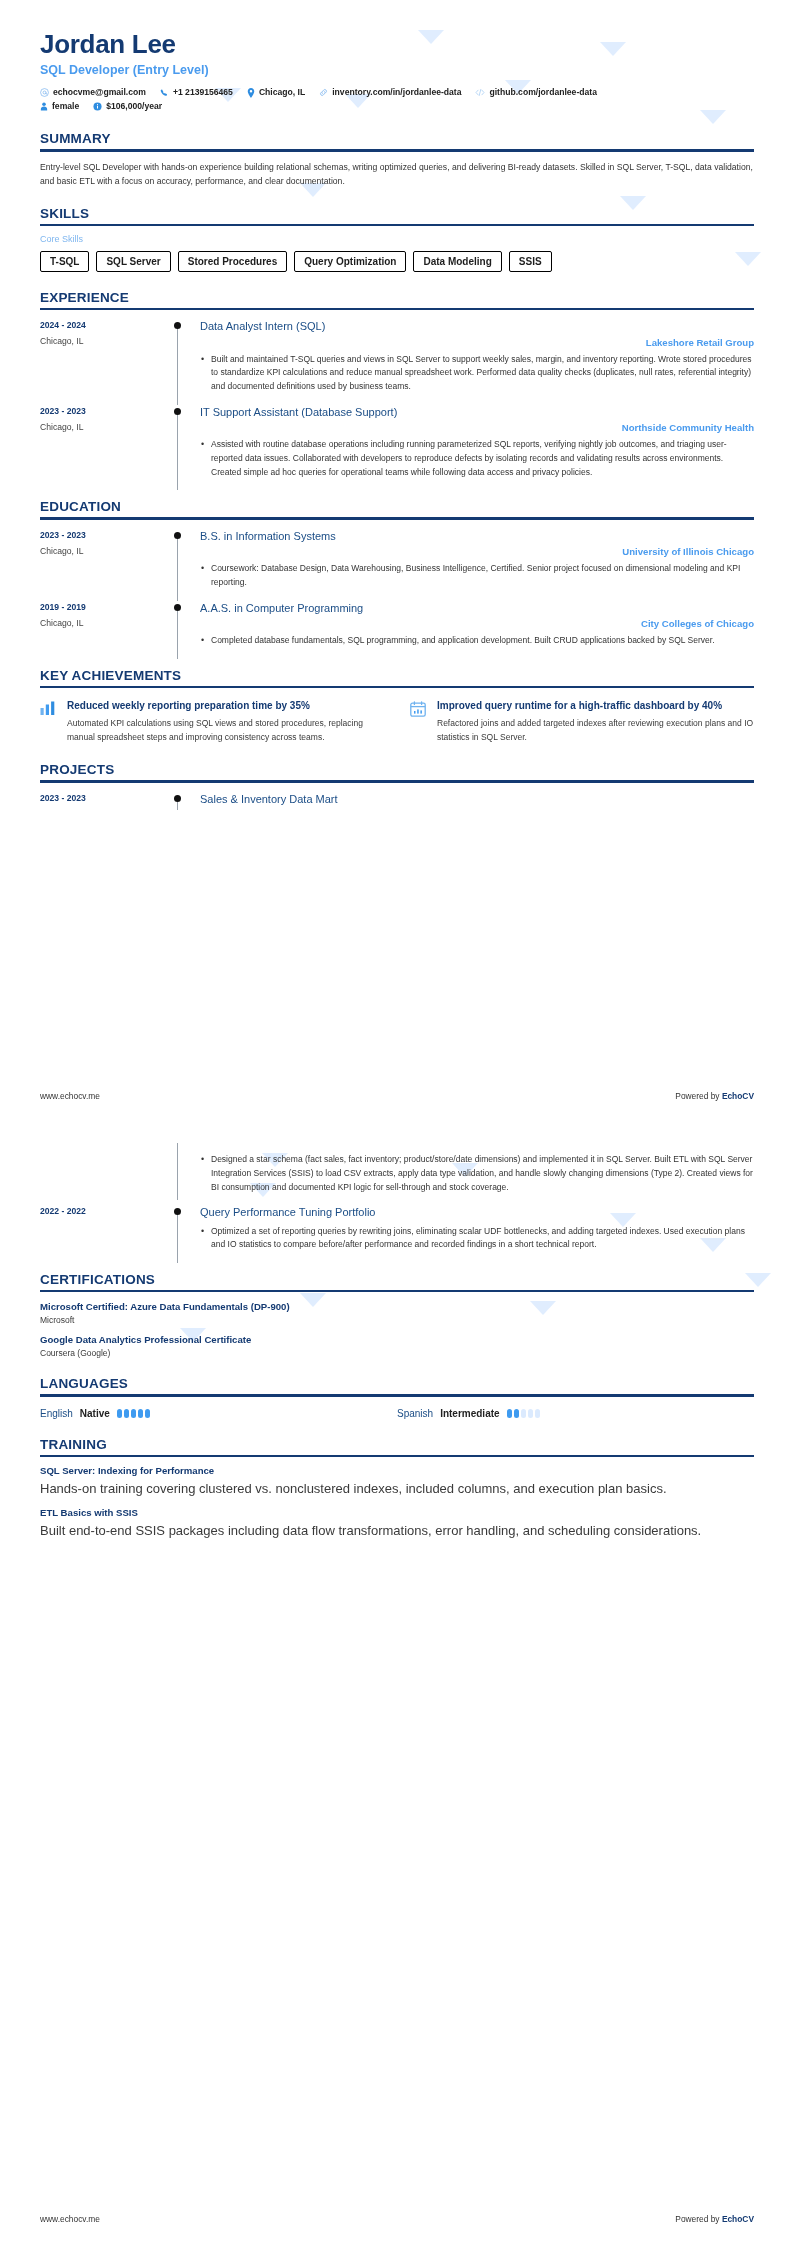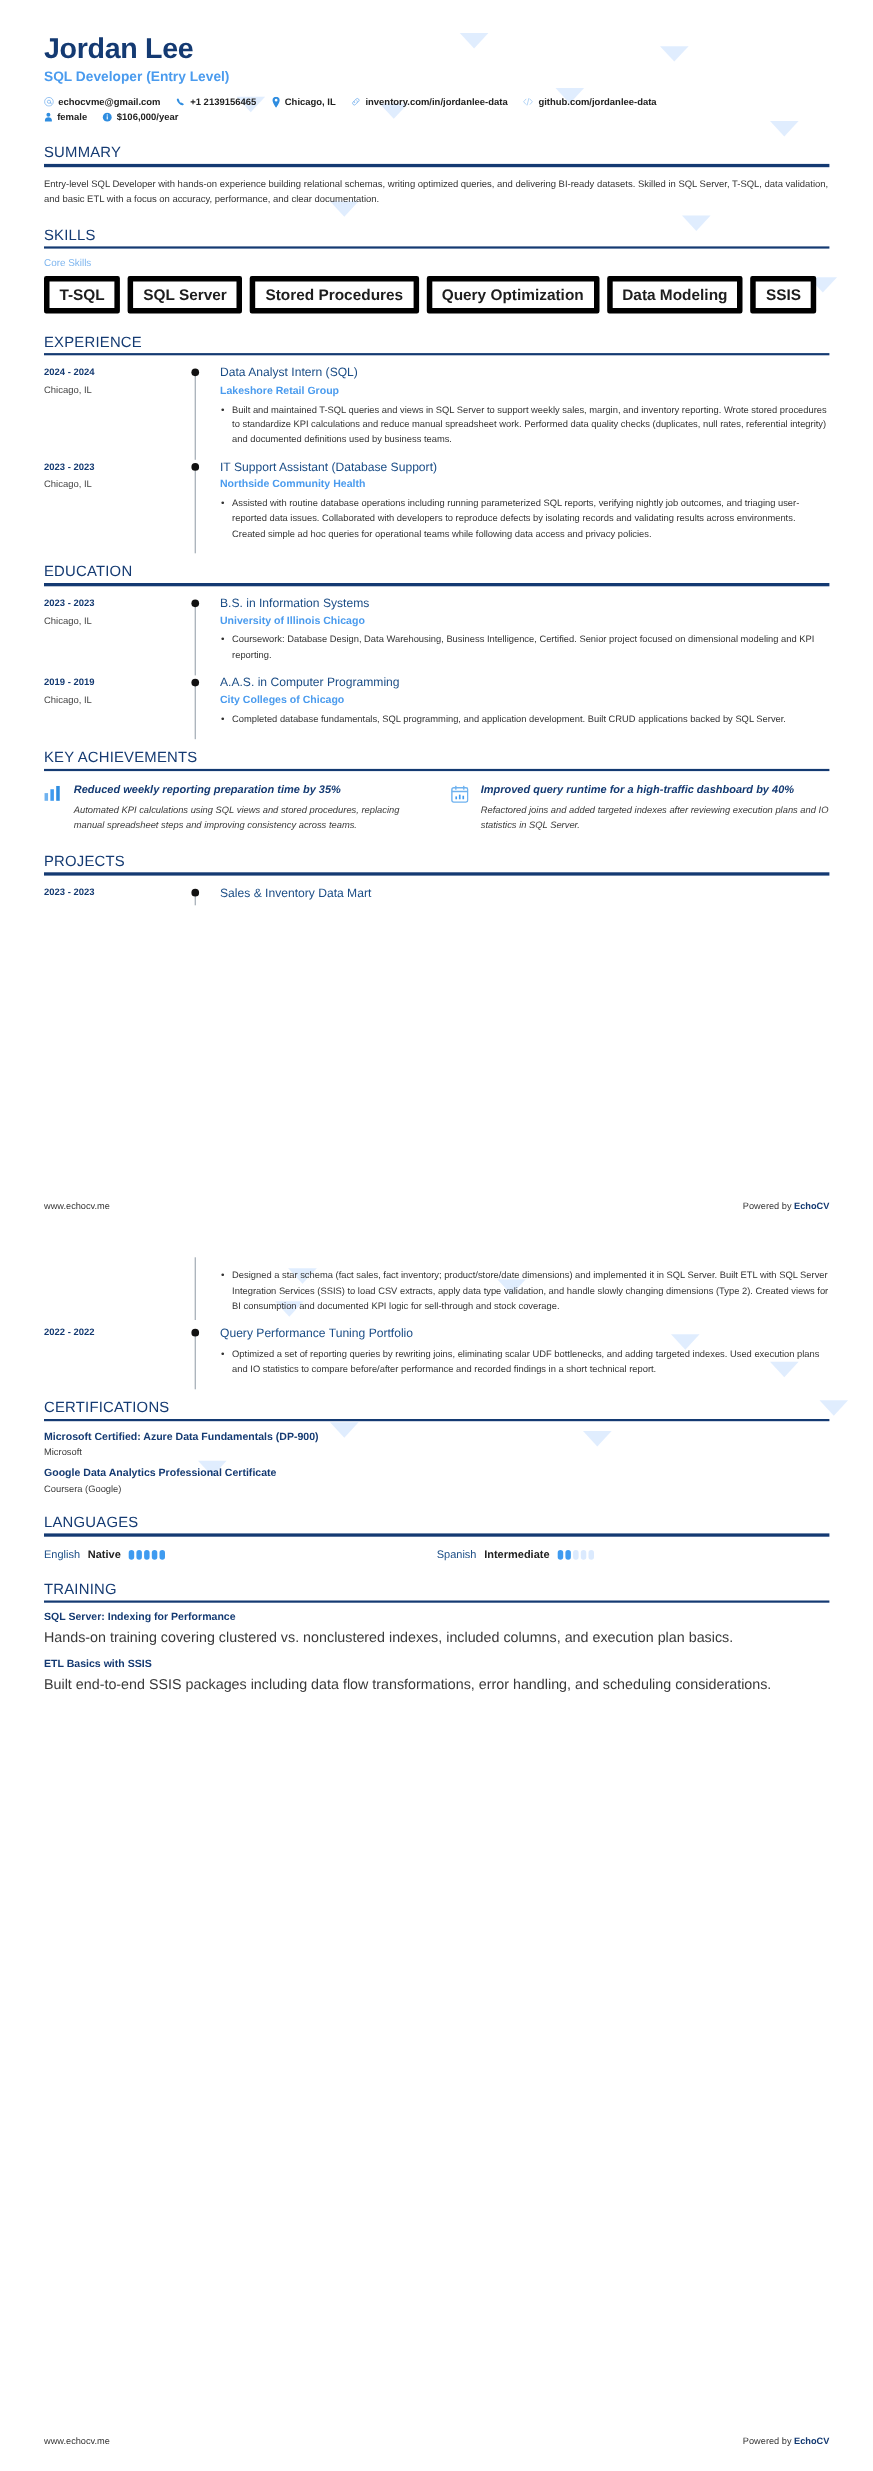--- a/index.html
+++ b/index.html
@@ -49,77 +49,77 @@
     font-weight: bold;
     color: #222;
     line-height: 1.6;
   }
   .contact-item { display: flex; align-items: center; gap: 4px; white-space: nowrap; }
   .contact-item svg { flex: none; }
 
   .section { margin-top: 18px; }
   .sec-head {
     font-size: 13.5px;
-    font-weight: normal;
+    font-weight: bold;
     color: #143a72;
     letter-spacing: 0.2px;
     padding-bottom: 3px;
   }
   .sec-rule { height: 2.2px; background: #143a72; width: 100%; }
 
   .summary-text {
     margin-top: 8px;
     font-size: 8.6px;
     line-height: 1.65;
     color: #333;
   }
 
   .skills-group-label {
     margin-top: 8px;
     font-size: 9px;
     color: #7fb6ef;
   }
   .skill-tags { margin-top: 7px; display: flex; flex-wrap: wrap; gap: 7px; }
   .skill-tag {
-    border: 5px solid #000000;
+    border: 1px solid #000000;
     border-radius: 2px;
     padding: 4px 9px;
-    font-size: 14px;
+    font-size: 10px;
     font-weight: bold;
     color: #1d1d1d;
     background: #fff;
   }
 
   .entry { display: flex; position: relative; margin-top: 9px; }
   .entry-left { width: 130px; flex: none; padding-top: 1px; }
   .entry-date { font-size: 8.6px; font-weight: bold; color: #143a72; }
   .entry-loc { font-size: 8.6px; color: #444; margin-top: 6px; }
   .entry-rail { width: 30px; flex: none; position: relative; }
   .rail-line { position: absolute; left: 7px; top: 4px; bottom: -9px; width: 1px; background: #9aa3ad; }
   .rail-dot { position: absolute; left: 4px; top: 3px; width: 7px; height: 7px; border-radius: 50%; background: #111; z-index: 2; }
   .entry-right { flex: 1; }
   .entry-title { font-size: 11px; color: #1b4d86; line-height: 1.3; }
-  .entry-org { font-size: 9.6px; font-weight: bold; color: #4a9bee; margin-top: 3px; }
+  .entry-org { font-size: 9.6px; font-weight: bold; color: #4a9bee; margin-top: 3px; text-align: right; }
   .bullets { margin-top: 5px; list-style: none; }
   .bullets li {
     position: relative;
     padding-left: 11px;
     font-size: 8.5px;
     line-height: 1.62;
     color: #333;
     margin-bottom: 2px;
   }
   .bullets li:before {
     content: "\2022";
     position: absolute; left: 1px; top: -1px;
     color: #333; font-size: 9px;
   }
 
   .ach-grid { display: flex; gap: 26px; margin-top: 11px; }
-  .ach { display: flex; gap: 9px; width: 50%; font-style: italic; }
+  .ach { display: flex; gap: 9px; width: 50%; }
   .ach-icon { flex: none; width: 18px; padding-top: 2px; }
   .ach-title { font-size: 10px; font-weight: bold; color: #143a72; line-height: 1.35; }
   .ach-desc { font-size: 8.5px; color: #3a3a3a; line-height: 1.6; margin-top: 5px; }
 
   .cert { margin-top: 9px; }
   .cert-name { font-size: 9.6px; font-weight: bold; color: #143a72; }
   .cert-issuer { font-size: 8.5px; color: #3a3a3a; margin-top: 3px; }
 
   .lang-row { display: flex; margin-top: 11px; }
   .lang { width: 50%; display: flex; align-items: center; gap: 7px; }

